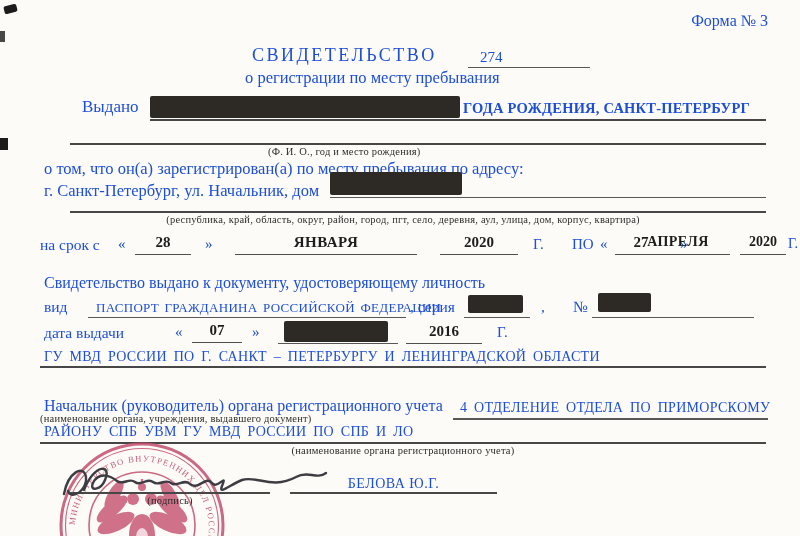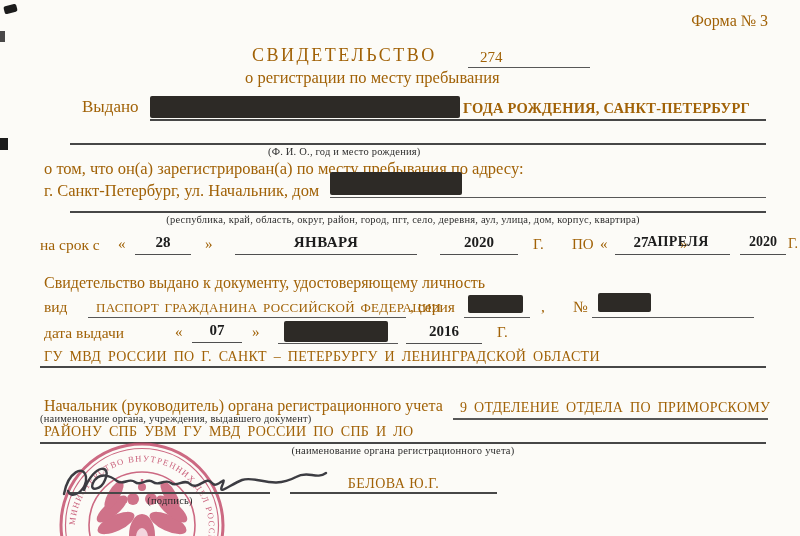--- a/index.html
+++ b/index.html
@@ -1,19 +1,19 @@
 <!DOCTYPE html>
 <html><head>
 <meta charset="utf-8">
 <style>
   html,body{margin:0;padding:0;background:#888;}
   .page{position:relative;width:800px;height:536px;background:#fcfbf7;overflow:hidden;
         font-family:"Liberation Serif",serif;color:#262626;}
   .abs{position:absolute;}
-  .t{white-space:nowrap;font-family:"Liberation Serif",serif;color:#a16207;}
+  .t{white-space:nowrap;font-family:"Liberation Serif",serif;color:#1d4ed8;}
   .cap{font-size:10.5px;color:#2e2e2e;letter-spacing:.2px;}
   .rule{height:0;border-top:2px solid #474747;}
   .thin{height:0;border-top:1.5px solid #575757;}
   .field{border-bottom:1.5px solid #4f4f4f;text-align:center;font-weight:bold;
          font-size:15px;color:#1d1d1d;white-space:nowrap;}
   .bar{background:#2d2a26;border-radius:2px;}
   .bold{font-weight:bold;}
   .caps13{font-size:13px;letter-spacing:.3px;word-spacing:2px;}
   .caps14{font-size:14px;letter-spacing:.3px;word-spacing:3px;}
   .mark{background:#1c1c1c;}
@@ -91,21 +91,21 @@
   <div class="abs bar" style="left:284px;top:321px;width:104px;height:21px;"></div>
   <div class="abs field" style="left:406px;top:323px;width:76px;height:20px;">2016</div>
   <div class="abs t" style="left:497px;top:324px;font-size:15px;">Г.</div>
 
   <div class="abs t caps14" style="left:44px;top:349px;">ГУ МВД РОССИИ ПО Г. САНКТ – ПЕТЕРБУРГУ И ЛЕНИНГРАДСКОЙ ОБЛАСТИ</div>
   <div class="abs rule" style="left:40px;top:366px;width:726px;"></div>
   <div class="abs t cap" style="left:40px;top:383px;width:726px;margin-top:30px;">(наименование органа, учреждения, выдавшего документ)</div>
 
   <div class="abs t" style="left:44px;top:397px;font-size:16px;">Начальник (руководитель) органа регистрационного учета</div>
   <div class="abs thin" style="left:453px;top:418px;width:315px;border-top-width:2px;"></div>
-  <div class="abs t caps14" style="left:460px;top:400px;">9 ОТДЕЛЕНИЕ ОТДЕЛА  ПО ПРИМОРСКОМУ</div>
+  <div class="abs t caps14" style="left:460px;top:400px;">4 ОТДЕЛЕНИЕ ОТДЕЛА  ПО ПРИМОРСКОМУ</div>
   <div class="abs t caps14" style="left:44px;top:424px;">РАЙОНУ СПБ УВМ  ГУ  МВД РОССИИ  ПО СПБ  И  ЛО</div>
   <div class="abs rule" style="left:40px;top:442px;width:726px;"></div>
   <div class="abs t cap" style="left:40px;top:445px;width:726px;text-align:center;">(наименование органа регистрационного учета)</div>
 
   <svg class="abs" style="left:54px;top:437px;" width="176" height="176" viewBox="0 0 176 176">
     <g stroke="#c4506e" fill="none" opacity="0.85">
       <circle cx="88" cy="88" r="81" stroke-width="3"></circle>
       <circle cx="88" cy="88" r="76.5" stroke-width="1.2"></circle>
       <circle cx="88" cy="88" r="53" stroke-width="1.6"></circle>
     </g>

